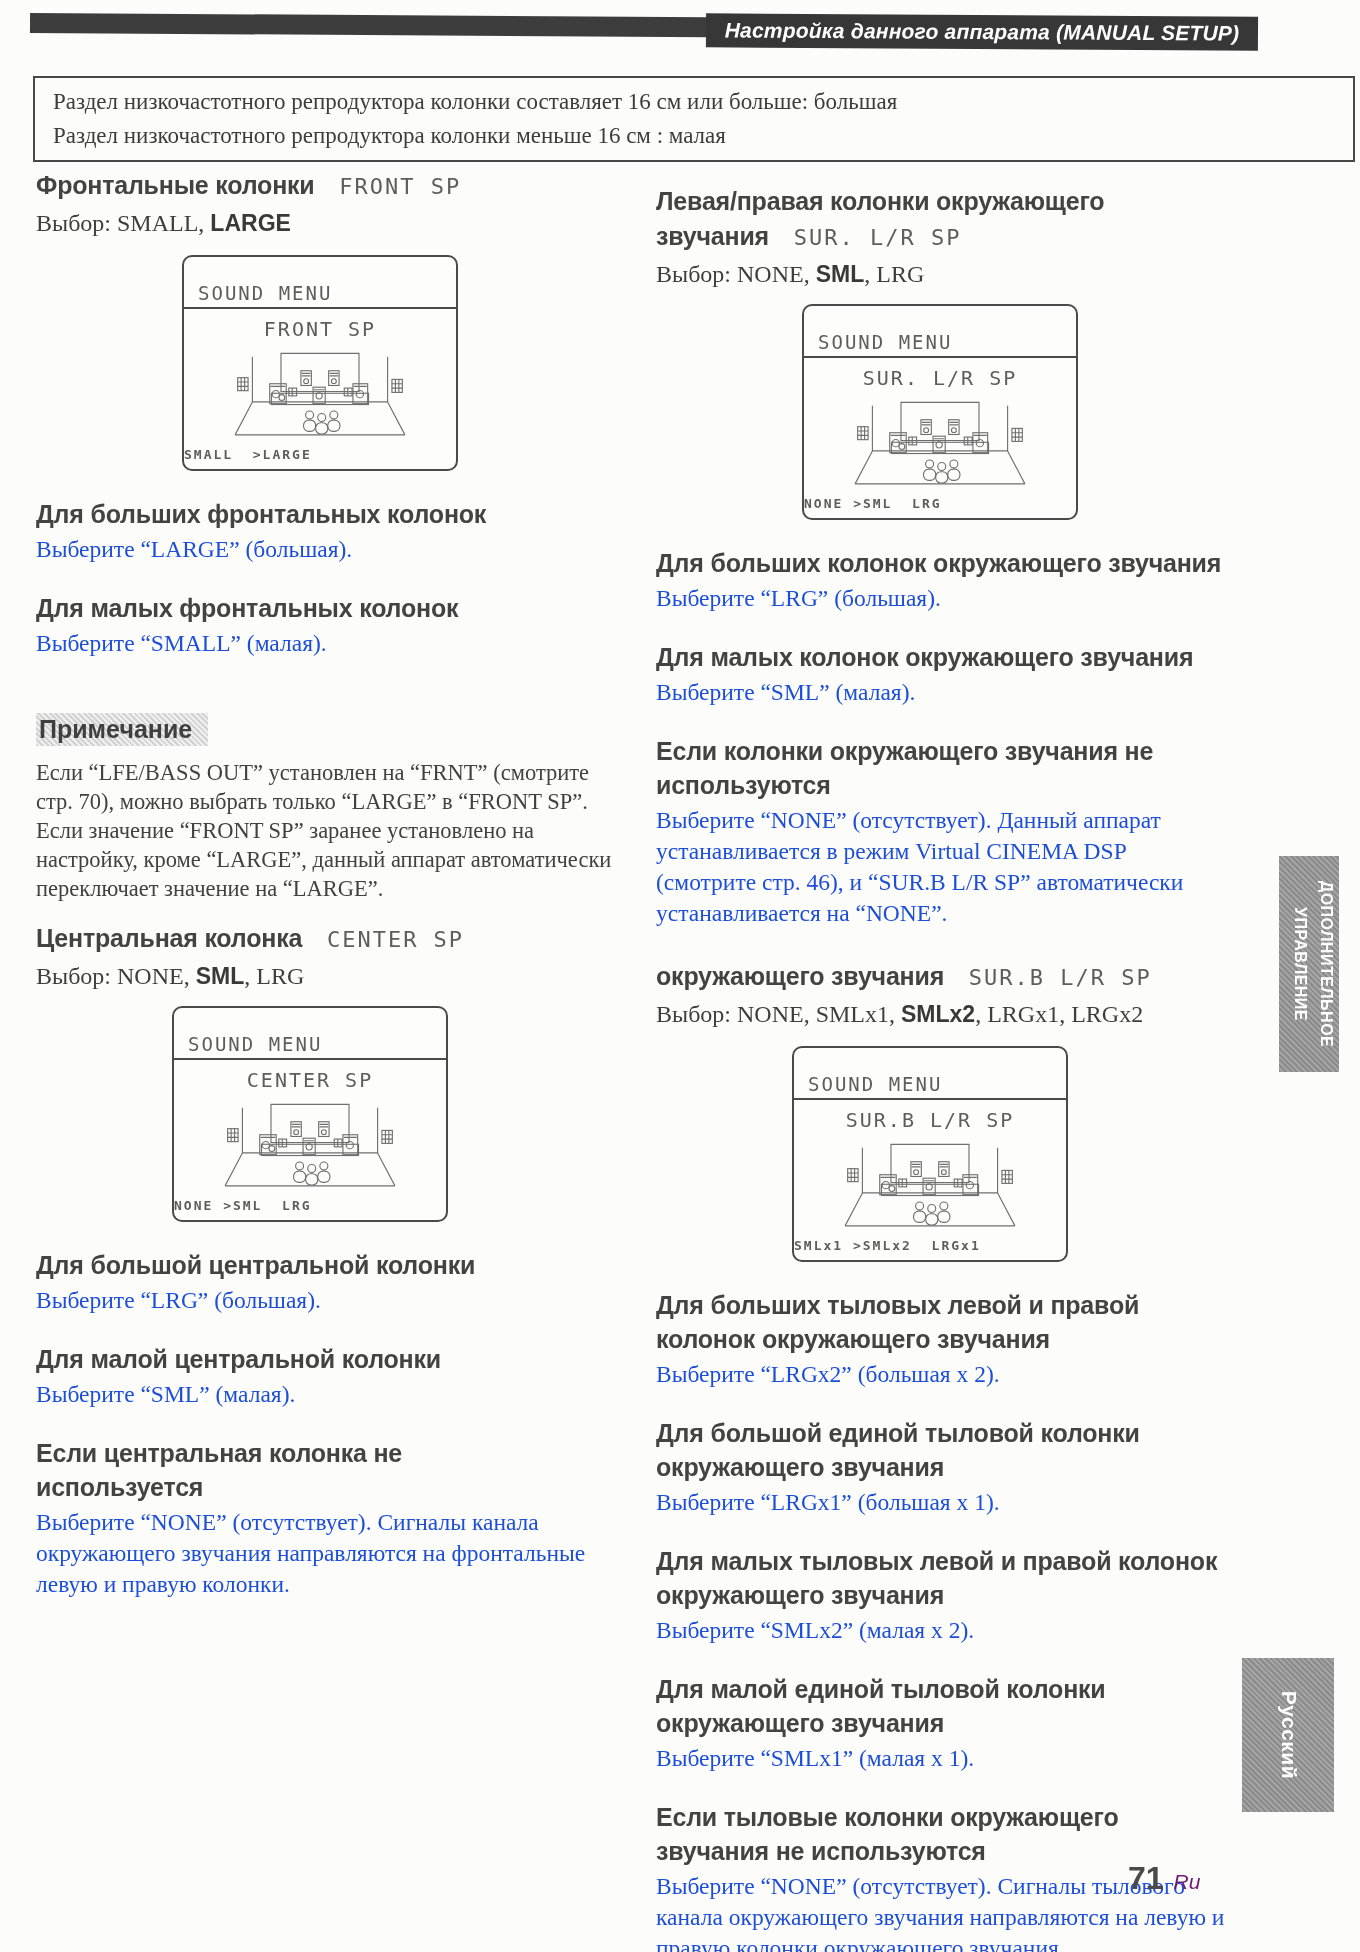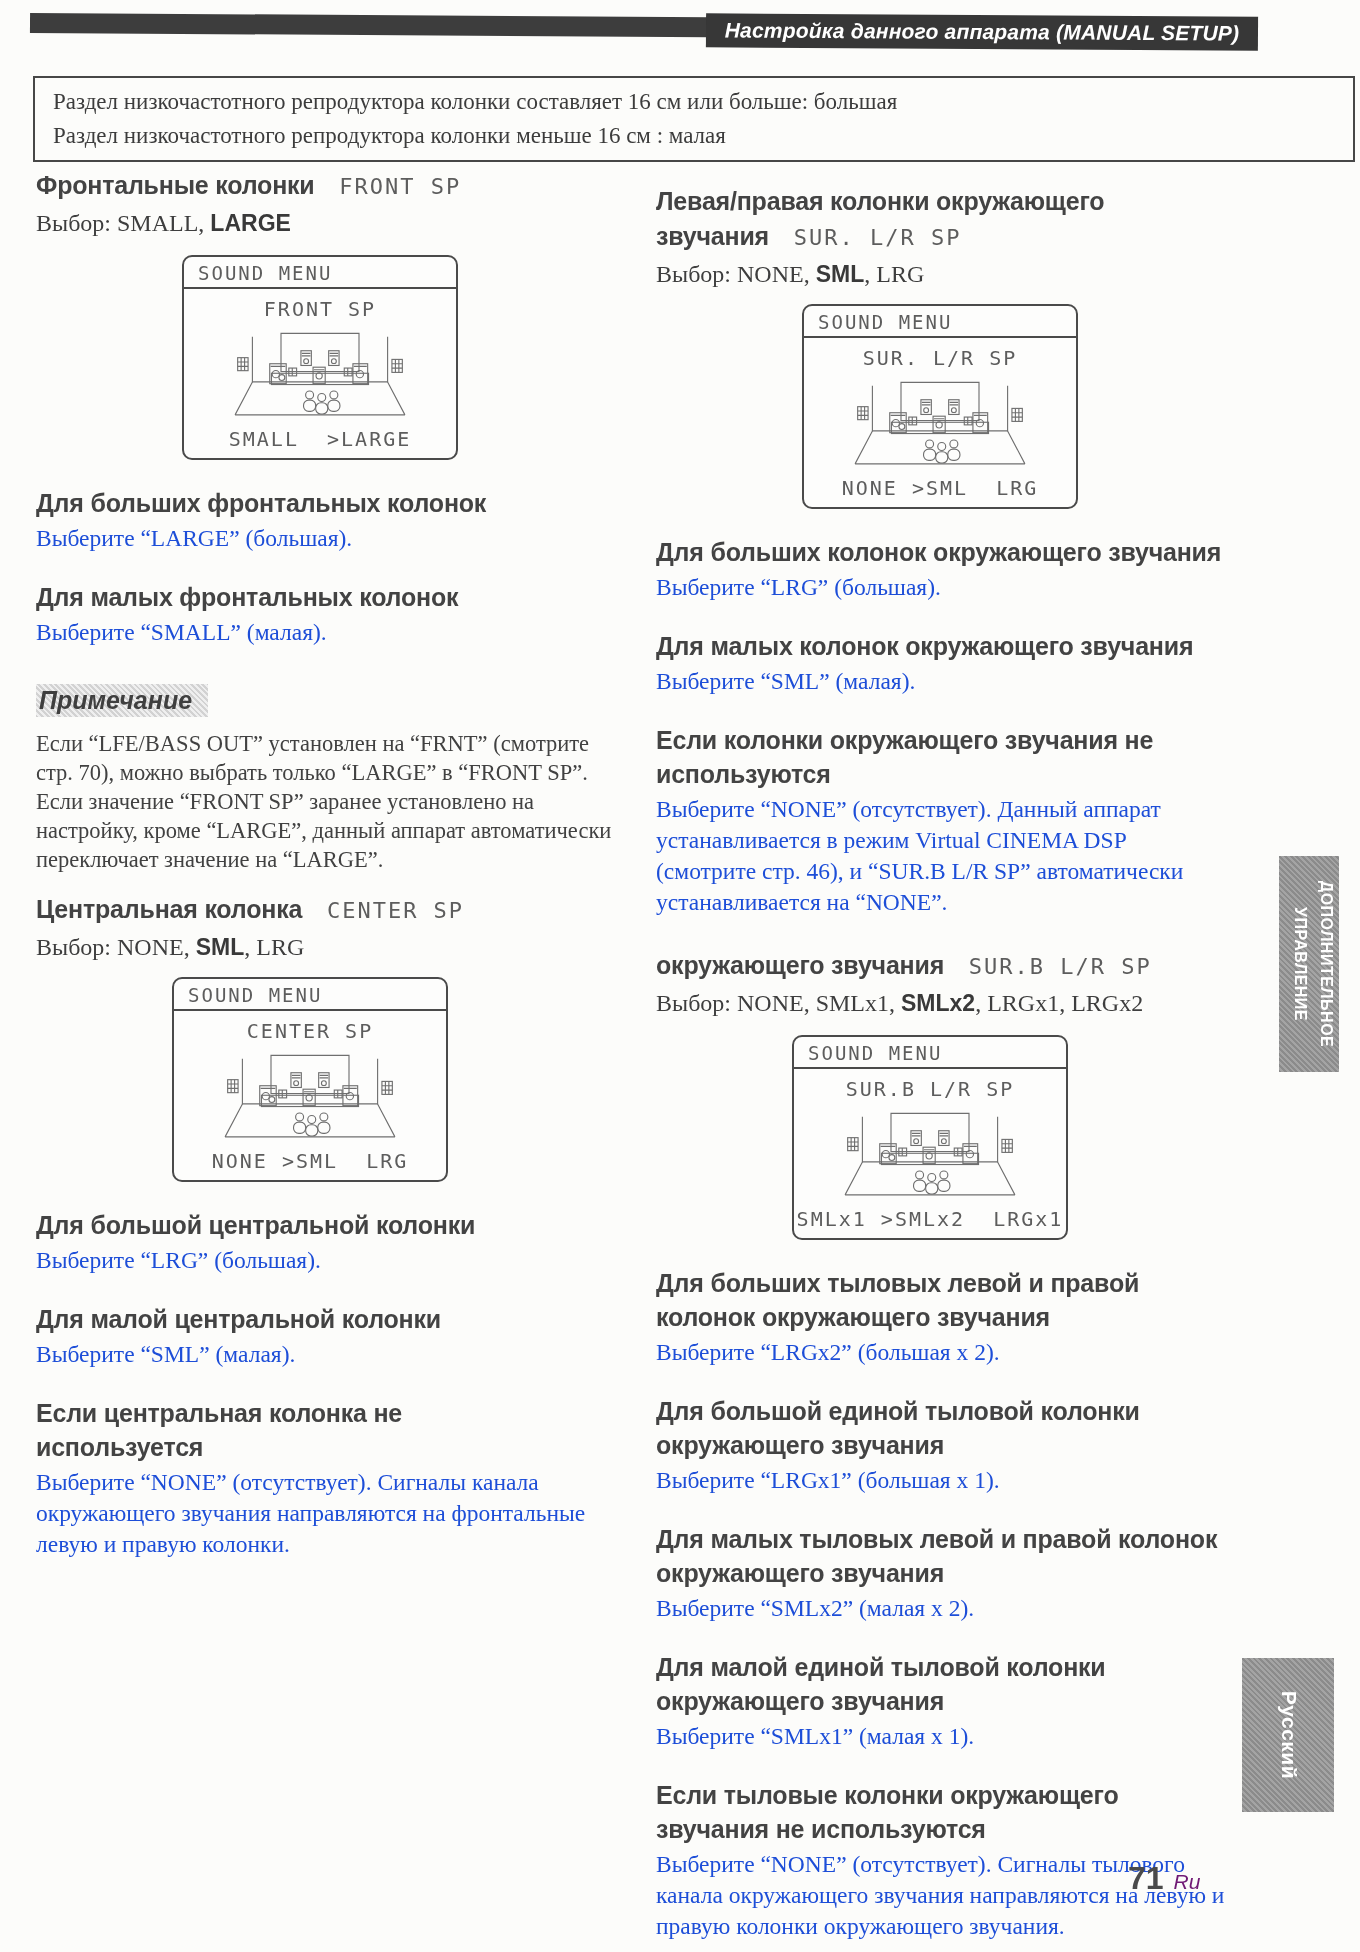--- a/index.html
+++ b/index.html
@@ -24,31 +24,31 @@
   .col-right{position:absolute;left:656px;top:168px;width:600px;}
 
   .sec-head{font-family:"Liberation Sans",sans-serif;font-weight:bold;font-size:25px;color:#434343;
             line-height:35px;letter-spacing:-0.2px;}
   .lcd{font-family:"DejaVu Sans Mono",monospace;color:#5d5d5d;letter-spacing:2px;}
   .sec-head .lcd{font-size:22px;font-weight:normal;margin-left:18px;white-space:nowrap;}
   .choice{font-size:24px;margin-top:6px;color:#3e3e3e;}
   .choice .b{font-family:"Liberation Sans",sans-serif;font-weight:bold;font-size:23px;color:#393939;}
 
   .screen{width:276px;border:2.5px solid #4a4a4a;border-radius:10px;background:#fdfdfc;box-sizing:border-box;}
-  .screen .menu-row{font-size:19px;padding:5px 10px 3px 14px;border-bottom:2px solid #4a4a4a;}
+  .screen .menu-row{font-size:19px;padding:5px 10px 3px 14px;border-bottom:2px solid #4a4a4a;margin-top:20px;}
   .screen .stitle{text-align:center;font-size:20px;margin-top:8px;}
   .screen svg.room{display:block;margin:2px auto 0 auto;}
-  .screen .opts{text-align:center;font-size:20px;white-space:pre;margin:0 0 7px 0;}
+  .screen .opts{text-align:left;font-size:13px;white-space:pre;margin:0 0 7px 0;font-weight:bold;}
 
   .sub-h{font-family:"Liberation Sans",sans-serif;font-weight:bold;font-size:25px;color:#434343;
          line-height:34px;margin-top:26px;letter-spacing:-0.2px;}
   .sub-b{font-size:23.5px;line-height:31px;margin-top:3px;color:#1d4ed8;}
 
-  .note-chip{display:inline-block;font-family:"Liberation Sans",sans-serif;font-weight:bold;font-style:italic;
-         font-size:25px;color:#3f3f3f;margin-top:36px;padding:2px 16px 2px 3px;
+  .note-chip{display:inline-block;font-family:"Liberation Sans",sans-serif;font-weight:bold;
+         font-size:25px;color:#3f3f3f;margin-top:54px;padding:2px 16px 2px 3px;
          background:repeating-linear-gradient(45deg,#d2d2d2 0 2px,#efefef 2px 4px);}
   .note-body{font-size:22.5px;line-height:29px;margin-top:12px;color:#414141;}
 
   
   .vtab{position:absolute;background:repeating-linear-gradient(45deg,#8b8b8b 0 2px,#a4a4a4 2px 4px);overflow:visible;}
   .vtab .vtab-inner{position:absolute;font-family:"Liberation Sans",sans-serif;font-weight:bold;color:#ffffff;
         text-align:center;}
   #tab-upper{left:1279px;top:856px;width:60px;height:216px;}
   #tab-upper .vtab-inner{width:216px;height:60px;left:-78px;top:78px;transform:rotate(90deg);
         font-size:16px;line-height:26px;letter-spacing:0.5px;}

